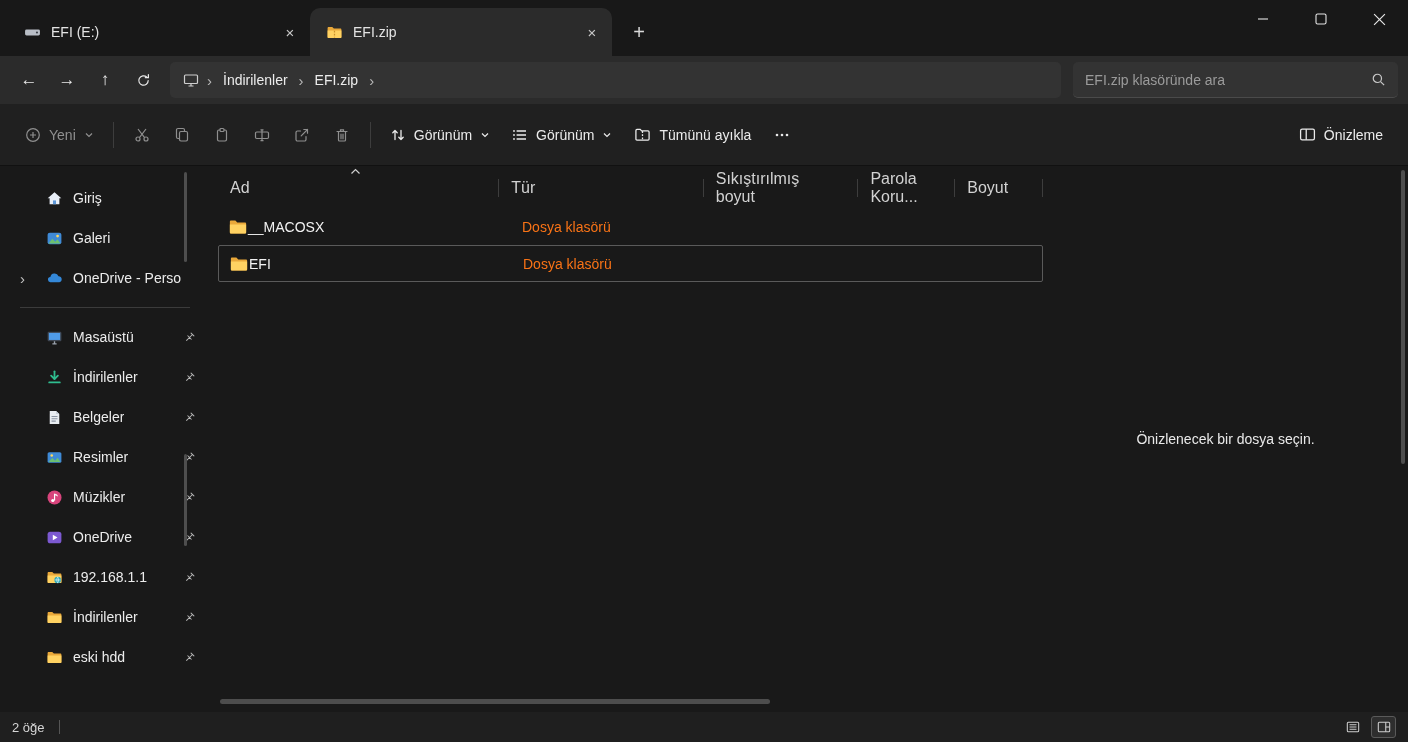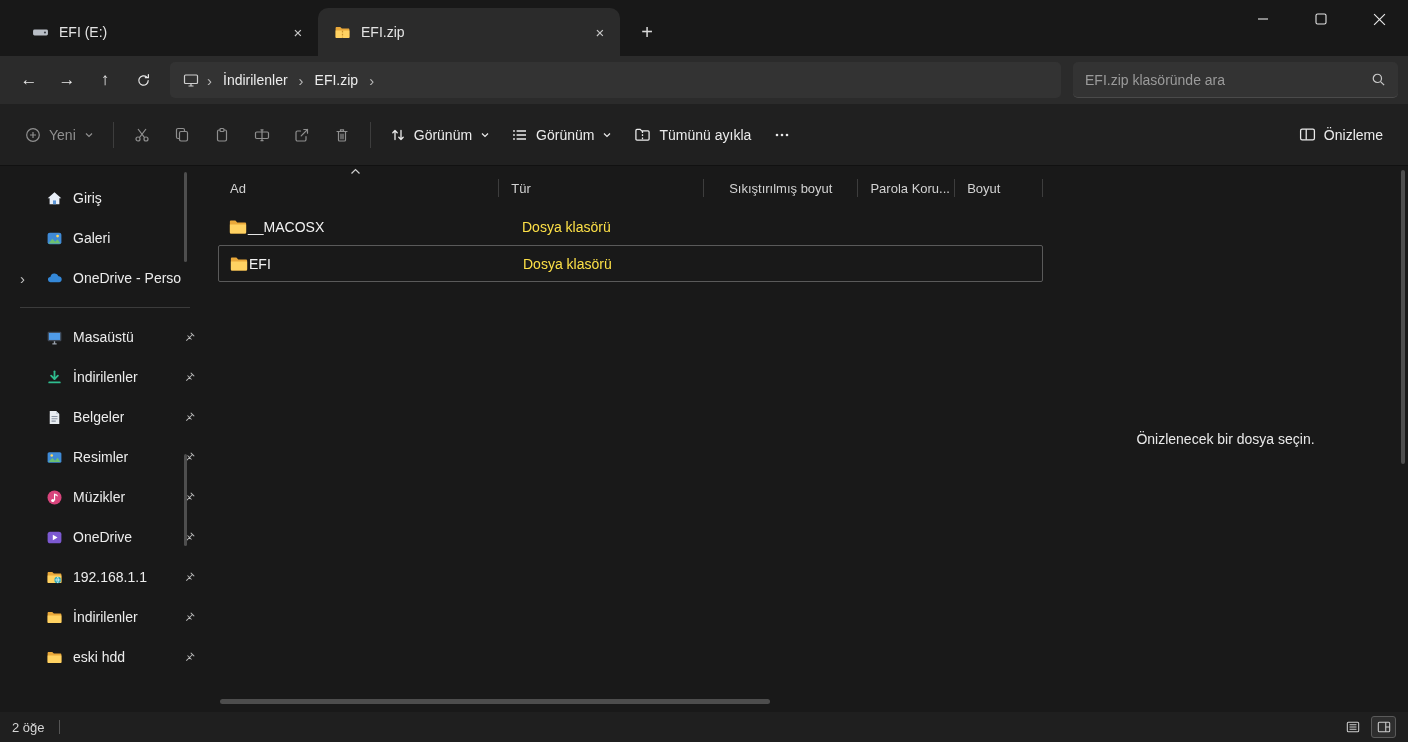--- a/index.html
+++ b/index.html
@@ -2,21 +2,21 @@
 <html><head>
 <meta charset="utf-8">
 <style>
   *{box-sizing:border-box;margin:0;padding:0;}
   html,body{width:1408px;height:742px;}
   body{font-family:"Liberation Sans",sans-serif;background:#191919;color:#fff;overflow:hidden;-webkit-user-select:none;user-select:none;}
   svg{display:block;}
   .window{width:1408px;height:742px;display:flex;flex-direction:column;background:#191919;position:relative;overflow:hidden;}
 
   
-  .titlebar{height:56px;background:#181818;display:flex;align-items:flex-end;padding-left:16px;position:relative;flex:0 0 auto;}
+  .titlebar{height:56px;background:#181818;display:flex;align-items:flex-end;padding-left:8px;position:relative;flex:0 0 auto;}
   .tab{width:302px;height:48px;display:flex;align-items:center;gap:10px;padding:0 8px 0 16px;border-radius:10px 10px 0 0;color:#e3e3e3;font-size:14px;}
   .tab.active{background:#2b2b2b;}
   .tab-title{flex:1;white-space:nowrap;overflow:hidden;}
   .tab-close{width:24px;height:24px;border-radius:5px;display:flex;align-items:center;justify-content:center;font-size:15px;color:#c9c9c9;}
   .new-tab{width:34px;height:34px;margin:0 0 7px 10px;display:flex;align-items:center;justify-content:center;font-size:20px;color:#d9d9d9;border-radius:5px;}
   .win-controls{position:absolute;top:0;right:0;display:flex;height:38px;}
   .win-btn{width:58px;height:38px;display:flex;align-items:center;justify-content:center;color:#e6e6e6;}
 
   
   .navbar{height:48px;background:#2b2b2b;display:flex;align-items:center;padding:0 10px;flex:0 0 auto;}
@@ -45,34 +45,34 @@
   .side-item{height:40px;margin:0 6px;display:flex;align-items:center;gap:10px;padding-left:40px;padding-right:8px;border-radius:5px;font-size:14px;color:#ececec;position:relative;}
   .side-item .chev-left{position:absolute;left:14px;color:#c2c2c2;font-size:15px;}
   .side-item .pin{margin-left:auto;color:#b9b9b9;flex:0 0 auto;}
   .side-item .label{white-space:nowrap;overflow:hidden;}
   .side-sep{height:1px;background:#3b3b3b;margin:9px 20px;}
   .i16{width:17px;height:17px;flex:0 0 auto;}
   .i13{width:13px;height:13px;}
   .side-scroll{position:absolute;left:184px;width:3px;border-radius:2px;background:#4e4e4e;}
 
   .filearea{width:833px;flex:0 0 auto;display:flex;flex-direction:column;position:relative;padding-top:2px;}
-  .lheader{height:40px;display:flex;align-items:center;padding-left:10px;color:#d2d2d2;font-size:13px;position:relative;flex:0 0 auto;}
+  .lheader{height:40px;display:flex;align-items:center;padding-left:10px;color:#d2d2d2;font-size:16px;position:relative;flex:0 0 auto;}
   .hcell{height:100%;display:flex;align-items:center;padding-left:12px;position:relative;}
   .hcell::after{content:"";position:absolute;right:0;top:11px;bottom:11px;width:1px;background:#3d3d3d;}
   .h-name{width:280px;padding-left:10px;}
   .h-type{width:205px;}
   .h-comp{width:155px;justify-content:flex-end;padding-right:26px;}
   .h-pass{width:97px;}
   .h-size{width:88px;text-align:right;}
   .sortmark{position:absolute;top:0;left:140px;color:#cfcfcf;}
   .row{height:37px;margin-left:8px;display:flex;align-items:center;font-size:14px;color:#f2f2f2;flex:0 0 auto;}
   .row.selected{border:1px solid #5a5a5a;border-radius:2px;}
   .cell{display:flex;align-items:center;height:100%;}
   .r-name{width:292px;padding-left:10px;}
-  .r-type{width:205px;padding-left:12px;color:#fde047;}
+  .r-type{width:205px;padding-left:12px;color:#f97316;}
   .i20{width:20px;height:20px;flex:0 0 auto;}
   .list-space{flex:1;}
   .hscroll{position:absolute;left:10px;bottom:8px;width:550px;height:5px;border-radius:3px;background:#4d4d4d;}
 
   .preview{flex:1;display:flex;align-items:center;justify-content:center;font-size:14px;color:#e9e9e9;}
 
   
   .statusbar{height:30px;background:#1f1f1f;display:flex;align-items:center;padding:0 12px;font-size:13px;color:#d6d6d6;flex:0 0 auto;}
   .status-sep{width:1px;height:14px;background:#555;margin-left:14px;}
   .status-right{margin-left:auto;display:flex;gap:6px;align-items:center;}

